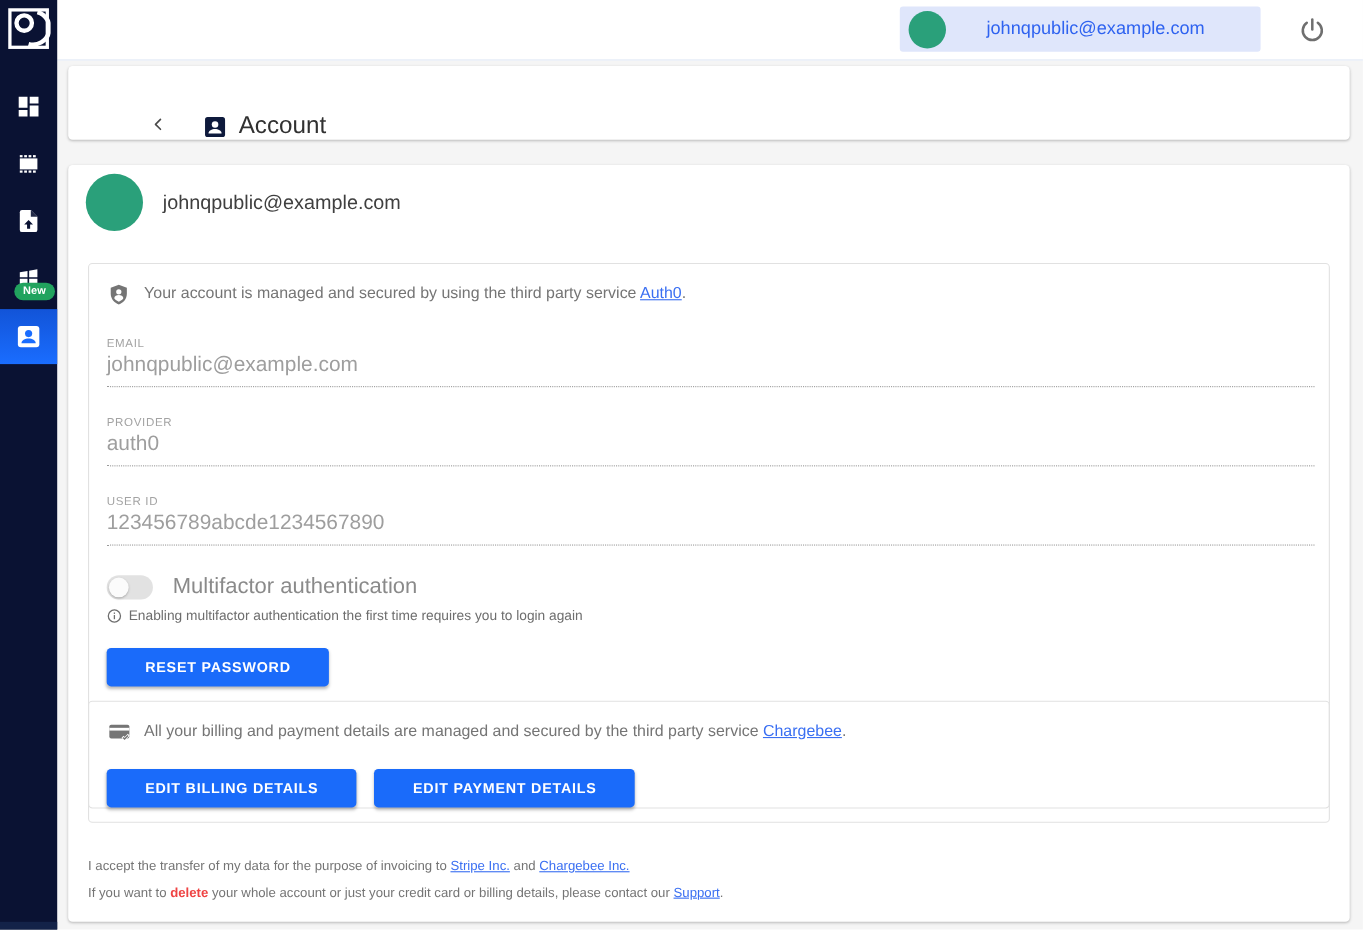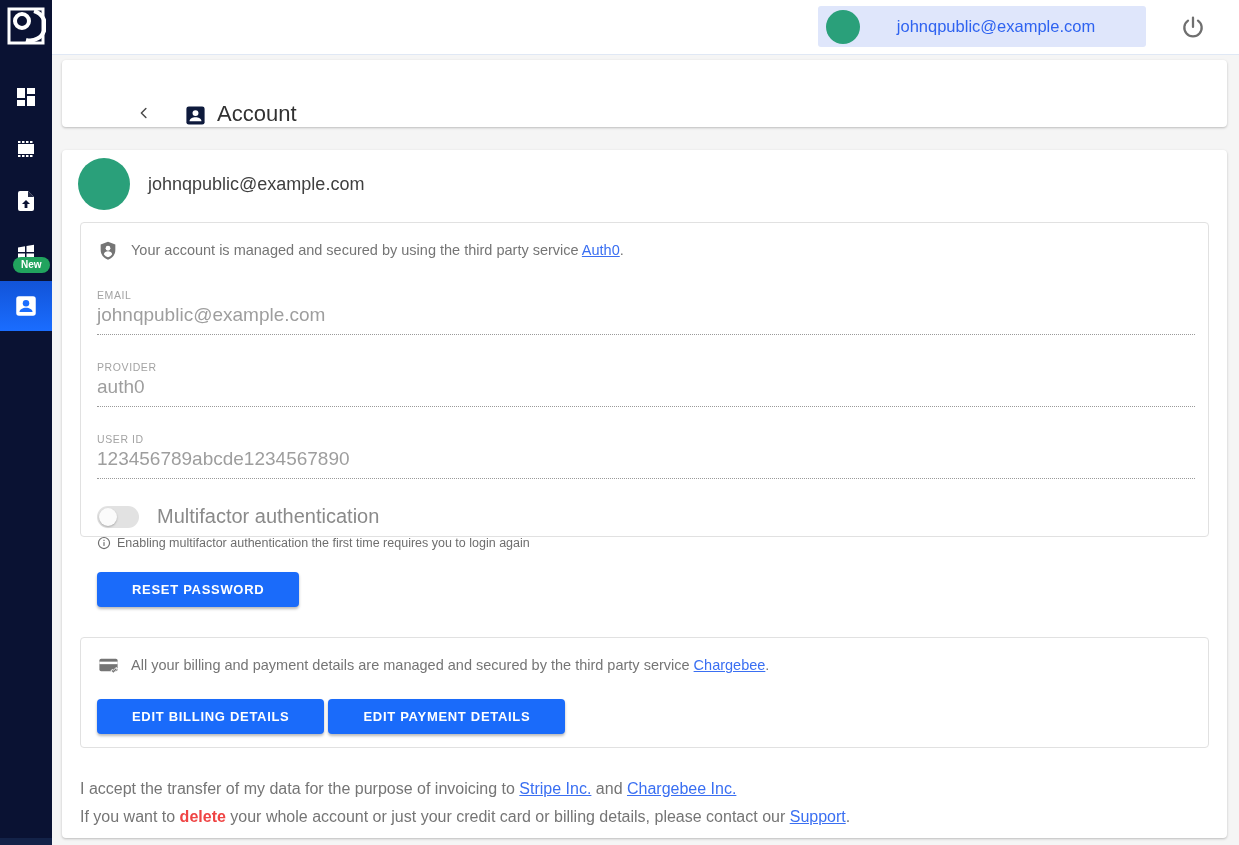--- a/index.html
+++ b/index.html
@@ -70,21 +70,21 @@
   .main-card { top:150px; height:688px; }
 
   .profile-row { position:absolute; left:16px; top:8px; height:52px; display:flex; align-items:center; }
   .avatar-lg { width:52px; height:52px; border-radius:50%; background:#2aa07a; }
   .profile-email { margin-left:18px; font-size:18px; color:#3f3f3f; }
 
   .fieldset {
     position:absolute; left:18px; width:1129px;
     border:1px solid #e1e1e1; border-radius:4px; padding:16px;
   }
-  .fs-auth { top:72px; height:315px; }
+  .fs-auth { top:89px; height:496px; }
   .fs-billing { top:487px; height:111px; }
 
   .notice-row { display:flex; align-items:flex-start; }
   .notice-icon { flex:0 0 24px; margin-right:10px; display:flex; }
   .notice-text { font-size:14.5px; color:#757575; padding-top:3px; }
   a.link, .link { color:#3a6ff2; text-decoration:underline; cursor:pointer; }
 
   .field-group { margin-top:26px; width:1098px; }
   .field-label { font-size:10.5px; color:#a3a3a3; letter-spacing:0.6px; margin-bottom:3px; }
   .field-value {
@@ -106,23 +106,23 @@
   .hint-text { margin-left:6px; font-size:12.5px; color:#6e6e6e; }
 
   .btn {
     display:inline-block; background:#1a6bfa; color:#fff; border:none;
     font-family:"Liberation Sans", sans-serif;
     font-size:13px; font-weight:bold; letter-spacing:0.7px;
     padding:10px 35px; border-radius:4px; cursor:pointer;
     box-shadow:0 2px 3px rgba(0,0,0,0.28);
   }
   .reset-btn { margin-top:22px; }
-  .billing-btns { margin-top:22px; display:flex; gap:4px; }
-
-  .footer { position:absolute; left:18px; top:630px; font-size:16px; color:#757575; }
+  .billing-btns { margin-top:22px; display:flex; gap:16px; }
+
+  .footer { position:absolute; left:18px; top:630px; font-size:12px; color:#757575; }
   .footer .line { margin-bottom:10px; }
   .footer b { color:#ef4444; }
 </style>
 </head>
 <body>
 
 <div class="sidebar">
   <div class="logo">
     <svg width="40" height="40" viewBox="0 0 40 40">
       <rect x="3" y="3" width="34" height="34" fill="none" stroke="#ffffff" stroke-width="3"></rect>

